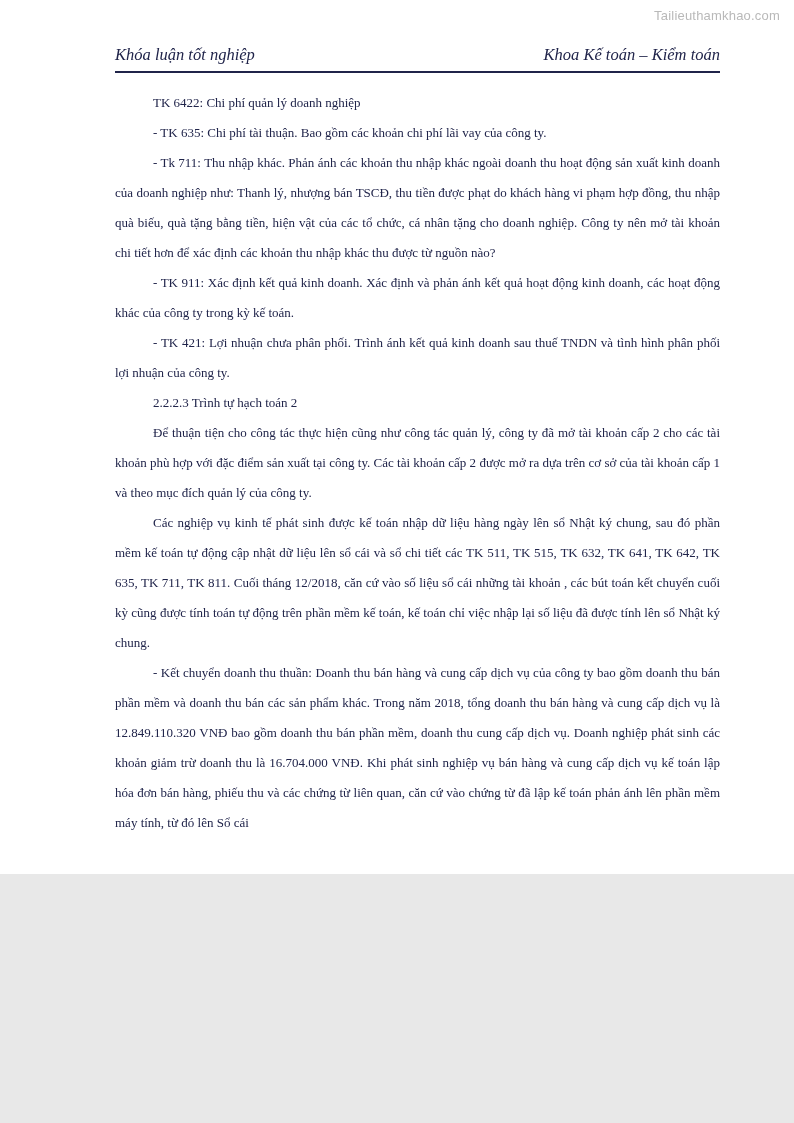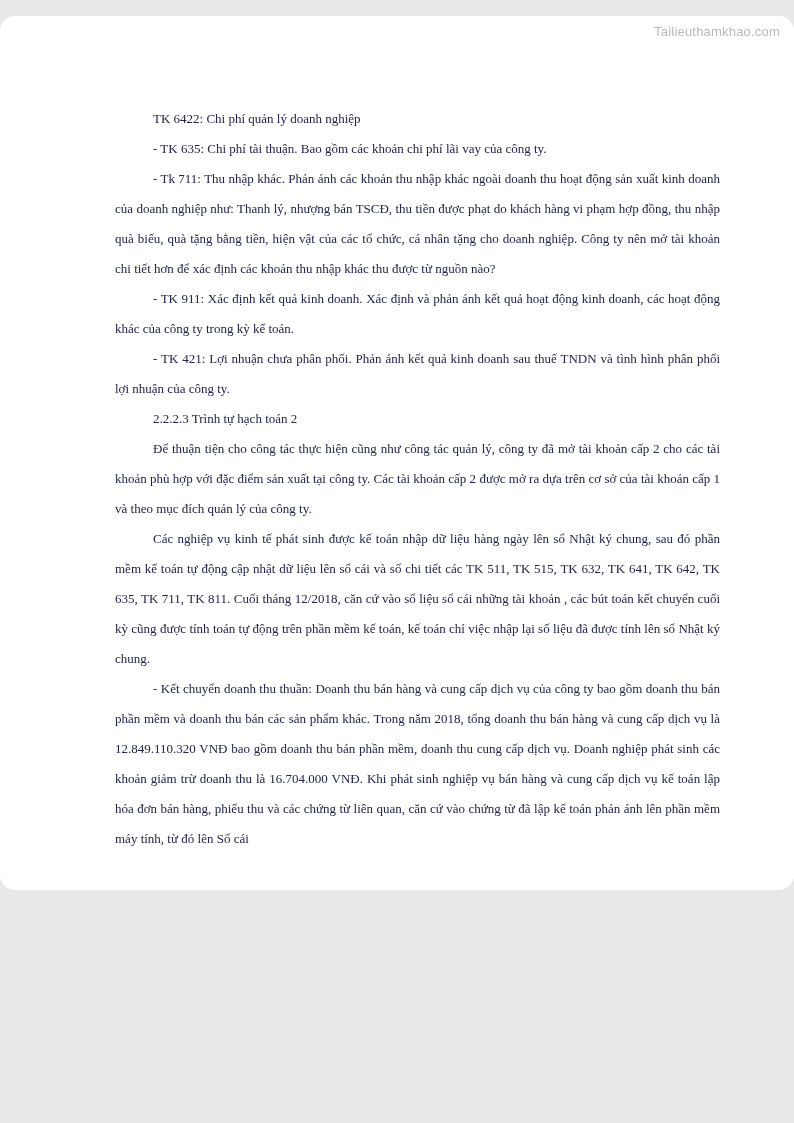--- a/index.html
+++ b/index.html
@@ -8,22 +8,21 @@
     background: #e8e8e8;
   }
   .page {
     position: relative;
     width: 794px;
     height: 874px;
     background: #ffffff;
     font-family: "Liberation Serif", serif;
     color: #20244a;
     overflow: hidden;
-    margin: 16px auto;
-    border-radius: 15px;
+    margin: 0 auto;
   }
   .watermark {
     position: absolute;
     top: 8px;
     right: 14px;
     font-family: "Liberation Sans", sans-serif;
     font-size: 13px;
     color: #b9b9b9;
     letter-spacing: 0.2px;
   }
@@ -71,27 +70,31 @@
     font-size: 15.5px;
   }
 </style>
 </head>
 <body>
 
 <div class="page">
 
   <div class="watermark">Tailieuthamkhao.com</div>
 
+  <div class="header">
+    <span class="header-left">Khóa luận tốt nghiệp</span>
+    <span class="header-right">Khoa Kế toán – Kiểm toán</span>
+  </div>
 
   <div class="content">
     <p>TK 6422: Chi phí quản lý doanh nghiệp</p>
     <p>- TK 635: Chi phí tài thuận. Bao gồm các khoản chi phí lãi vay của công ty.</p>
     <p>- Tk 711: Thu nhập khác. Phản ánh các khoản thu nhập khác ngoài doanh thu hoạt động sản xuất kinh doanh của doanh nghiệp như: Thanh lý, nhượng bán TSCĐ, thu tiền được phạt do khách hàng vi phạm hợp đồng, thu nhập quà biếu, quà tặng bằng tiền, hiện vật của các tổ chức, cá nhân tặng cho doanh nghiệp. Công ty nên mở tài khoản chi tiết hơn để xác định các khoản thu nhập khác thu được từ nguồn nào?</p>
     <p>- TK 911: Xác định kết quả kinh doanh. Xác định và phản ánh kết quả hoạt động kinh doanh, các hoạt động khác của công ty trong kỳ kế toán.</p>
-    <p>- TK 421: Lợi nhuận chưa phân phối. Phản ánh kết quả kinh doanh sau thuế TNDN và tình hình phân phối lợi nhuận của công ty.</p>
+    <p>- TK 421: Lợi nhuận chưa phân phối. Trình ánh kết quả kinh doanh sau thuế TNDN và tình hình phân phối lợi nhuận của công ty.</p>
     <p class="heading-italic">2.2.2.3 Trình tự hạch toán 2</p>
     <p>Để thuận tiện cho công tác thực hiện cũng như công tác quản lý, công ty đã mở tài khoản cấp 2 cho các tài khoản phù hợp với đặc điểm sản xuất tại công ty. Các tài khoản cấp 2 được mở ra dựa trên cơ sở của tài khoản cấp 1 và theo mục đích quản lý của công ty.</p>
     <p>Các nghiệp vụ kinh tế phát sinh được kế toán nhập dữ liệu hàng ngày lên sổ Nhật ký chung, sau đó phần mềm kế toán tự động cập nhật dữ liệu lên sổ cái và sổ chi tiết các TK 511, TK 515, TK 632, TK 641, TK 642, TK 635, TK 711, TK 811. Cuối tháng 12/2018, căn cứ vào số liệu sổ cái những tài khoản , các bút toán kết chuyển cuối kỳ cũng được tính toán tự động trên phần mềm kế toán, kế toán chỉ việc nhập lại số liệu đã được tính lên sổ Nhật ký chung.</p>
     <p>- Kết chuyển doanh thu thuần: Doanh thu bán hàng và cung cấp dịch vụ của công ty bao gồm doanh thu bán phần mềm và doanh thu bán các sản phẩm khác. Trong năm 2018, tổng doanh thu bán hàng và cung cấp dịch vụ là 12.849.110.320 VNĐ bao gồm doanh thu bán phần mềm, doanh thu cung cấp dịch vụ. Doanh nghiệp phát sinh các khoản giảm trừ doanh thu là 16.704.000 VNĐ. Khi phát sinh nghiệp vụ bán hàng và cung cấp dịch vụ kế toán lập hóa đơn bán hàng, phiếu thu và các chứng từ liên quan, căn cứ vào chứng từ đã lập kế toán phản ánh lên phần mềm máy tính, từ đó lên Sổ cái</p>
   </div>
 
   <div class="footer-rule"></div>
 
 </div>
 

